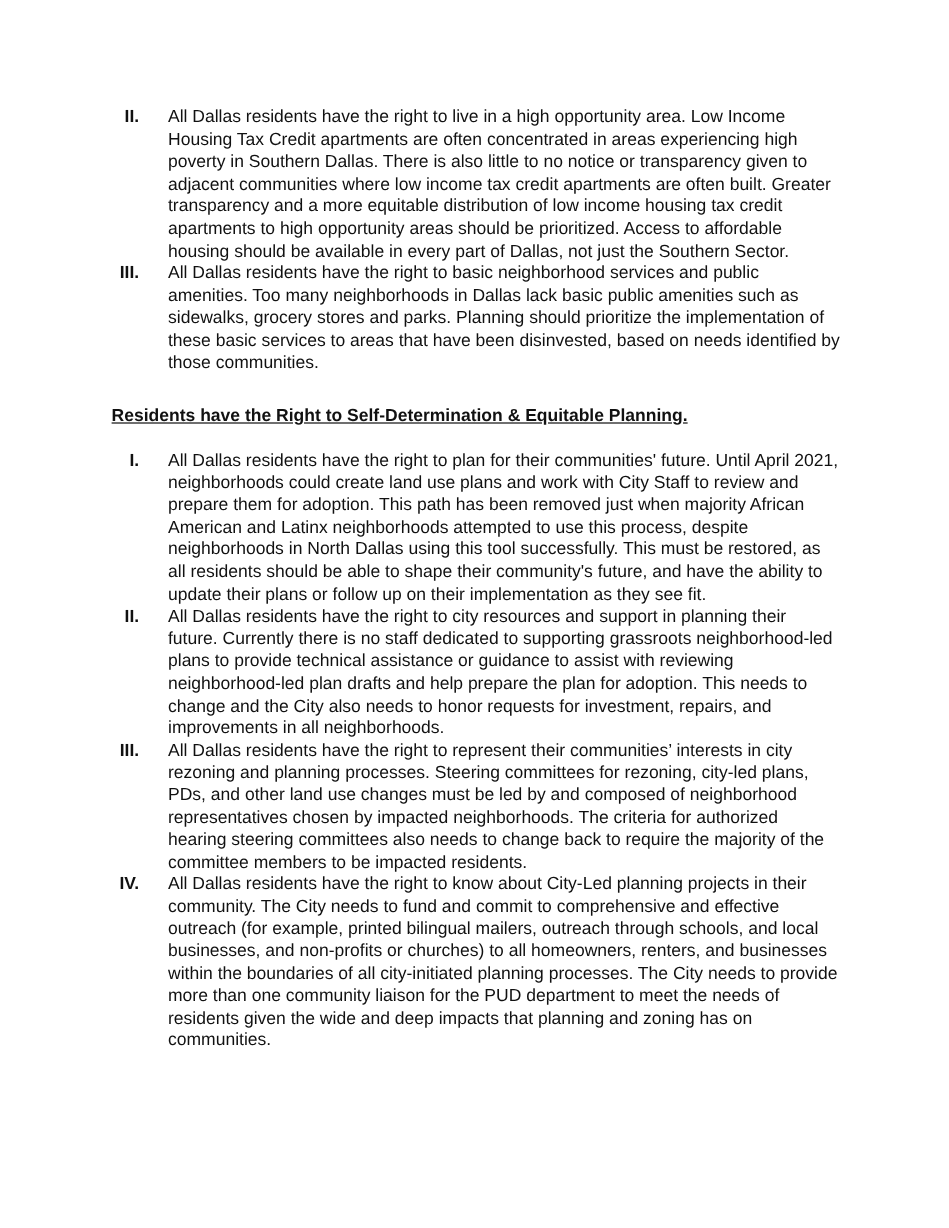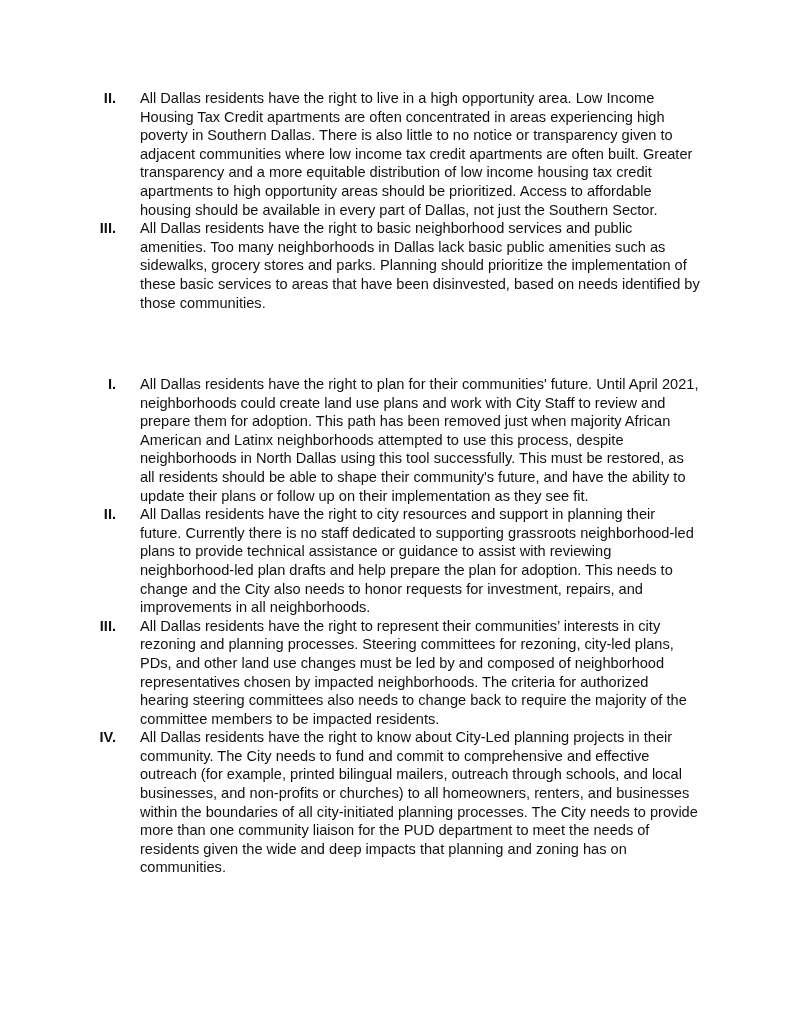--- a/index.html
+++ b/index.html
@@ -73,20 +73,21 @@
     <li class="item">
       <span class="numeral bold">II.</span>
       <span class="lead">All Dallas residents have the right to live in a high opportunity area.</span><span> Low Income Housing Tax Credit apartments are often concentrated in areas experiencing high poverty in Southern Dallas. There is also little to no notice or transparency given to adjacent communities where low income tax credit apartments are often built. Greater transparency and a more equitable distribution of low income housing tax credit apartments to high opportunity areas should be prioritized. Access to affordable housing should be available in every part of Dallas, not just the Southern Sector.</span>
     </li>
     <li class="item">
       <span class="numeral bold">III.</span>
       <span class="lead">All Dallas residents have the right to basic neighborhood services and public amenities.</span><span> Too many neighborhoods in Dallas lack basic public amenities such as sidewalks, grocery stores and parks. Planning should prioritize the implementation of these basic services to areas that have been disinvested, based on needs identified by those communities.</span>
     </li>
   </ol>
 
+  <h2 class="heading">Residents have the Right to Self-Determination &amp; Equitable Planning.</h2>
 
   <ol class="list" id="list-b">
     <li class="item">
       <span class="numeral bold">I.</span>
       <span class="lead">All Dallas residents have the right to plan for their communities' future.</span><span> Until April 2021, neighborhoods could create land use plans and work with City Staff to review and prepare them for adoption. This path has been removed just when majority African American and Latinx neighborhoods attempted to use this process, despite neighborhoods in North Dallas using this tool successfully. This must be restored, as all residents should be able to shape their community's future, and have the ability to update their plans or follow up on their implementation as they see fit.</span>
     </li>
     <li class="item">
       <span class="numeral bold">II.</span>
       <span class="lead">All Dallas residents have the right to city resources and support in planning their future.</span><span> Currently there is no staff dedicated to supporting grassroots neighborhood-led plans to provide technical assistance or guidance to assist with reviewing neighborhood-led plan drafts and help prepare the plan for adoption. This needs to change and the City also needs to honor requests for investment, repairs, and improvements in all neighborhoods.</span>
     </li>

